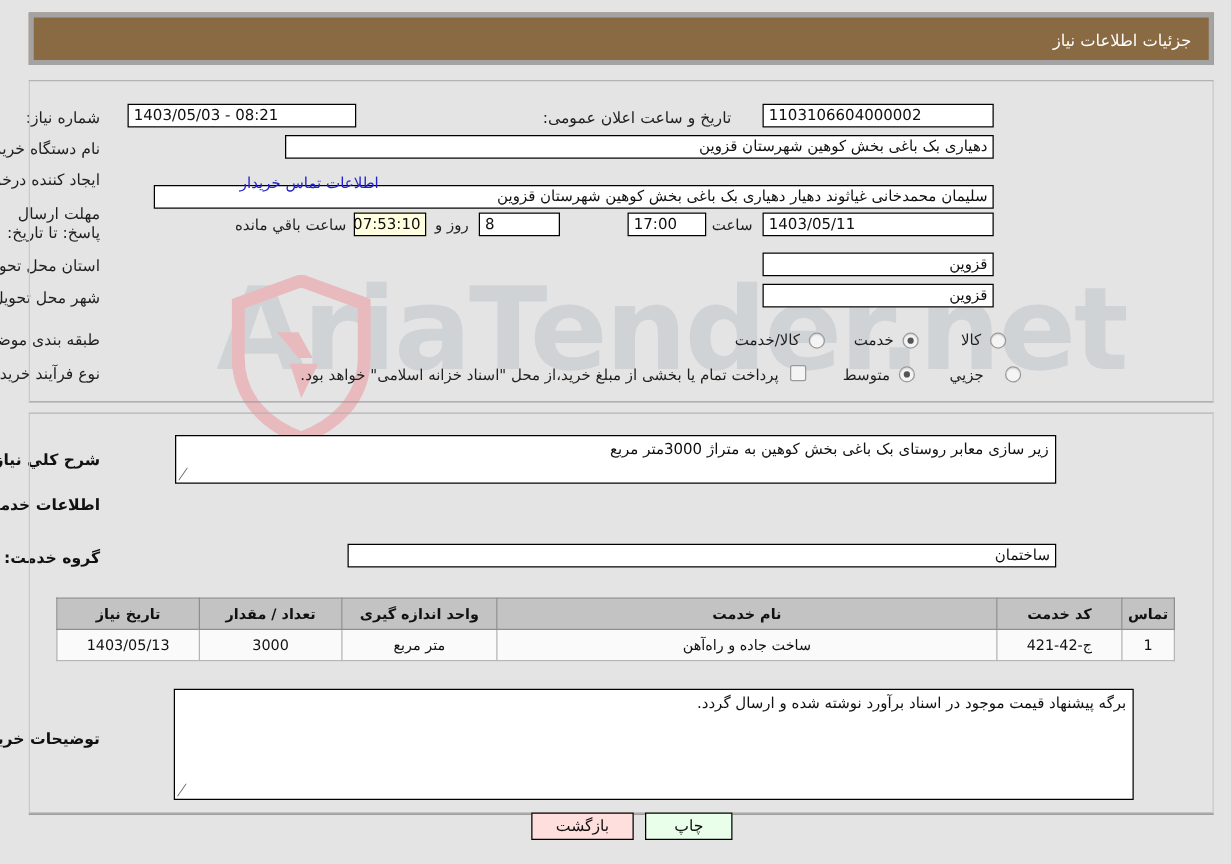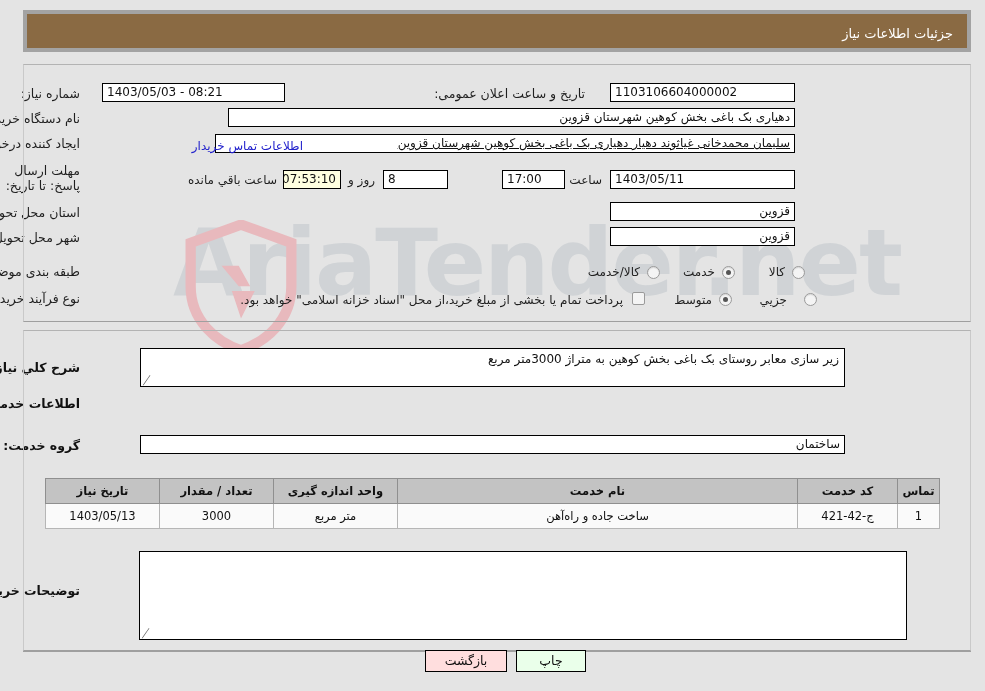--- a/index.html
+++ b/index.html
@@ -229,21 +229,21 @@
 
 <span class="lbl" style="right:905px; top:86px;">شماره نیاز:</span>
 <div class="fld" style="right:190px; top:83px; width:185px;">1103106604000002</div>
 <span class="lbl" style="right:400px; top:86px;">تاریخ و ساعت اعلان عمومی:</span>
 <div class="fld" style="right:700px; top:83px; width:183px;">08:21 - 1403/05/03</div>
 
 <span class="lbl" style="right:905px; top:111px;">نام دستگاه خریدار:</span>
 <div class="fld rt" style="right:190px; top:108px; width:567px;">دهیاری بک باغی بخش کوهین شهرستان قزوین</div>
 
 <span class="lbl" style="right:905px; top:136px;">ایجاد کننده درخواست:</span>
-<div class="fld rt" style="right:190px; top:134px; width:580px;text-decoration:underline;">سلیمان محمدخانی غیاثوند دهیار دهیاری بک باغی بخش کوهین شهرستان قزوین</div>
+<div class="fld rt" style="right:190px; top:148px; width:672px;">سلیمان محمدخانی غیاثوند دهیار دهیاری بک باغی بخش کوهین شهرستان قزوین</div>
 <a class="link" style="right:682px; top:139px;">اطلاعات تماس خریدار</a>
 
 <span class="lbl" style="right:905px; top:163px; width:86px; text-align:right; line-height:15px; white-space:normal;">مهلت ارسال پاسخ: تا تاریخ:</span>
 <div class="fld" style="right:190px; top:170px; width:185px;">1403/05/11</div>
 <span class="plain" style="right:383px; top:173px;">ساعت</span>
 <div class="fld" style="right:420px; top:170px; width:63px;">17:00</div>
 <div class="fld" style="right:537px; top:170px; width:65px;">8</div>
 <span class="plain" style="right:610px; top:173px;">روز و</span>
 <div class="fld cream" style="right:644px; top:170px; width:58px;">07:53:10</div>
 <span class="plain" style="right:708px; top:173px;">ساعت باقي مانده</span>
@@ -274,21 +274,21 @@
 
 <span class="lbl-b" style="right:905px; top:360px;">شرح كلي نیاز:</span>
 <div class="ta" style="right:140px; top:348px; width:705px; height:39px;">
   <span>زیر سازی معابر روستای بک باغی بخش کوهین به متراژ 3000متر مربع</span>
   <span class="resize">⟍</span>
 </div>
 
 <span class="lbl-b" style="right:905px; top:396px;">اطلاعات خدمات مورد نیاز</span>
 
 <span class="lbl-b" style="right:905px; top:438px;">گروه خدمت:</span>
-<div class="fld rt" style="right:140px; top:435px; width:705px;">ساختمان</div>
+<div class="fld rt" style="right:140px; top:435px; width:567px;">ساختمان</div>
 
 <table id="svc-table">
   <thead>
     <tr>
       <th style="width:42px;">تماس</th>
       <th style="width:100px;">کد خدمت</th>
       <th>نام خدمت</th>
       <th style="width:124px;">واحد اندازه گیری</th>
       <th style="width:114px;">تعداد / مقدار</th>
       <th style="width:114px;">تاریخ نیاز</th>
@@ -301,18 +301,19 @@
       <td>ساخت جاده و راه‌آهن</td>
       <td>متر مربع</td>
       <td>3000</td>
       <td>1403/05/13</td>
     </tr>
   </tbody>
 </table>
 
 <span class="lbl-b" style="right:905px; top:583px;">توضیحات خریدار:</span>
 <div class="ta" style="right:78px; top:551px; width:768px; height:89px;">
+  <span>برگه پیشنهاد قیمت موجود در اسناد برآورد نوشته شده و ارسال گردد.</span>
   <span class="resize">⟍</span>
 </div>
 
 <div id="btn-sep"></div>
 <div class="btn" id="btn-print">چاپ</div>
 <div class="btn" id="btn-back">بازگشت</div>
 
 </body></html>

